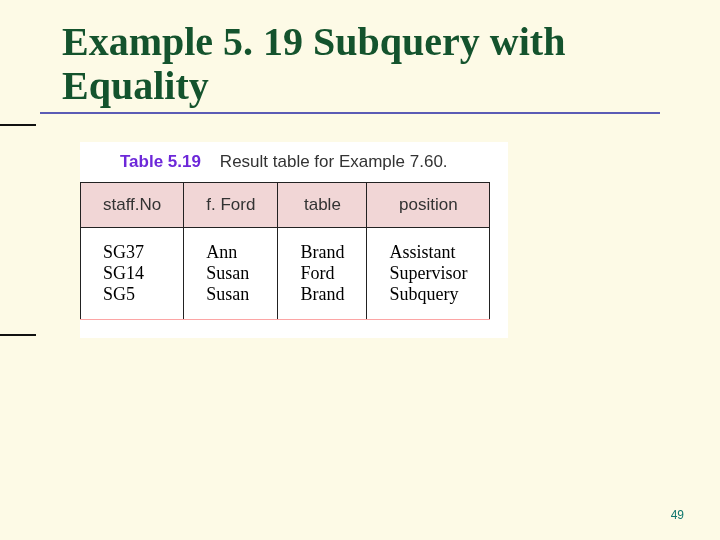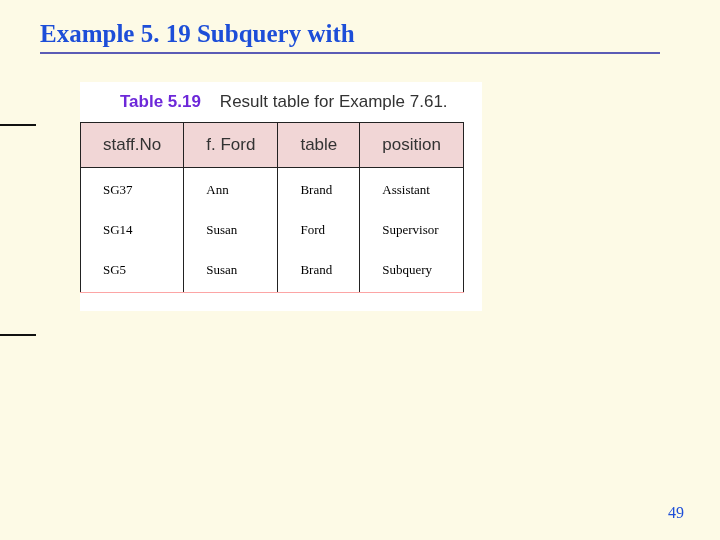--- a/index.html
+++ b/index.html
@@ -11,26 +11,27 @@
     position: relative;
     overflow: hidden;
   }
   .slide {
     width: 100%;
     height: 100%;
     padding: 20px 60px 40px 40px;
     position: relative;
   }
   .title {
-    font-size: 25px;
+    font-size: 40px;
     font-weight: bold;
-    color: #1d4ed8;
+    color: #14532d;
     line-height: 1.1;
     margin-bottom: 4px;
     font-family: 'Times New Roman', Georgia, serif;
+    margin-left: 22px;
   }
   .rule-group {
     position: relative;
     height: 8px;
     margin-bottom: 22px;
   }
   .rule-long {
     position: absolute;
     left: 0; right: 0;
     top: 0;
@@ -69,51 +70,52 @@
     text-align: center;
     padding: 12px 22px;
     border: 1px solid #222;
     font-family: Arial, Helvetica, sans-serif;
     font-size: 17px;
     color: #333;
   }
   table.result td {
     border-left: 1px solid #222;
     border-right: 1px solid #222;
-    padding: 12px 22px;
-    font-size: 13px;
+    padding: 0 22px;
+    font-size: 18px;
     vertical-align: top;
   }
   table.result tr.data-first td { border-top: 1px solid #222; padding-top: 14px; }
   table.result tr.data-last td { border-bottom: 1px solid #fca5a5; padding-bottom: 14px; }
   .page-num {
     position: absolute;
     right: 36px;
     bottom: 18px;
-    font-family: Liberation Serif, serif;
-    font-size: 16px;
-    color: #1d4ed8;
+    font-family: Liberation Sans, sans-serif;
+    font-size: 12px;
+    color: #0f766e;
   }
 </style>
 </head>
 <body>
 
 <div class="slide">
   <h1 class="title">
     <span>Example 5. 19  Subquery with</span><br>
+    <span>Equality</span>
   </h1>
   <div class="rule-group">
     <div class="rule-long"></div>
   </div>
   <div class="left-bar"></div>
 
   <div class="tbl-wrap">
     <p class="caption-row">
       <b>Table 5.19</b>&nbsp;&nbsp;&nbsp;
-      <span>Result table for Example 7.61.</span>
+      <span>Result table for Example 7.60.</span>
     </p>
     <table class="result">
       <thead>
         <tr>
           <th>staff.No</th>
           <th>f. Ford</th>
           <th>table</th>
           <th>position</th>
         </tr>
       </thead>

